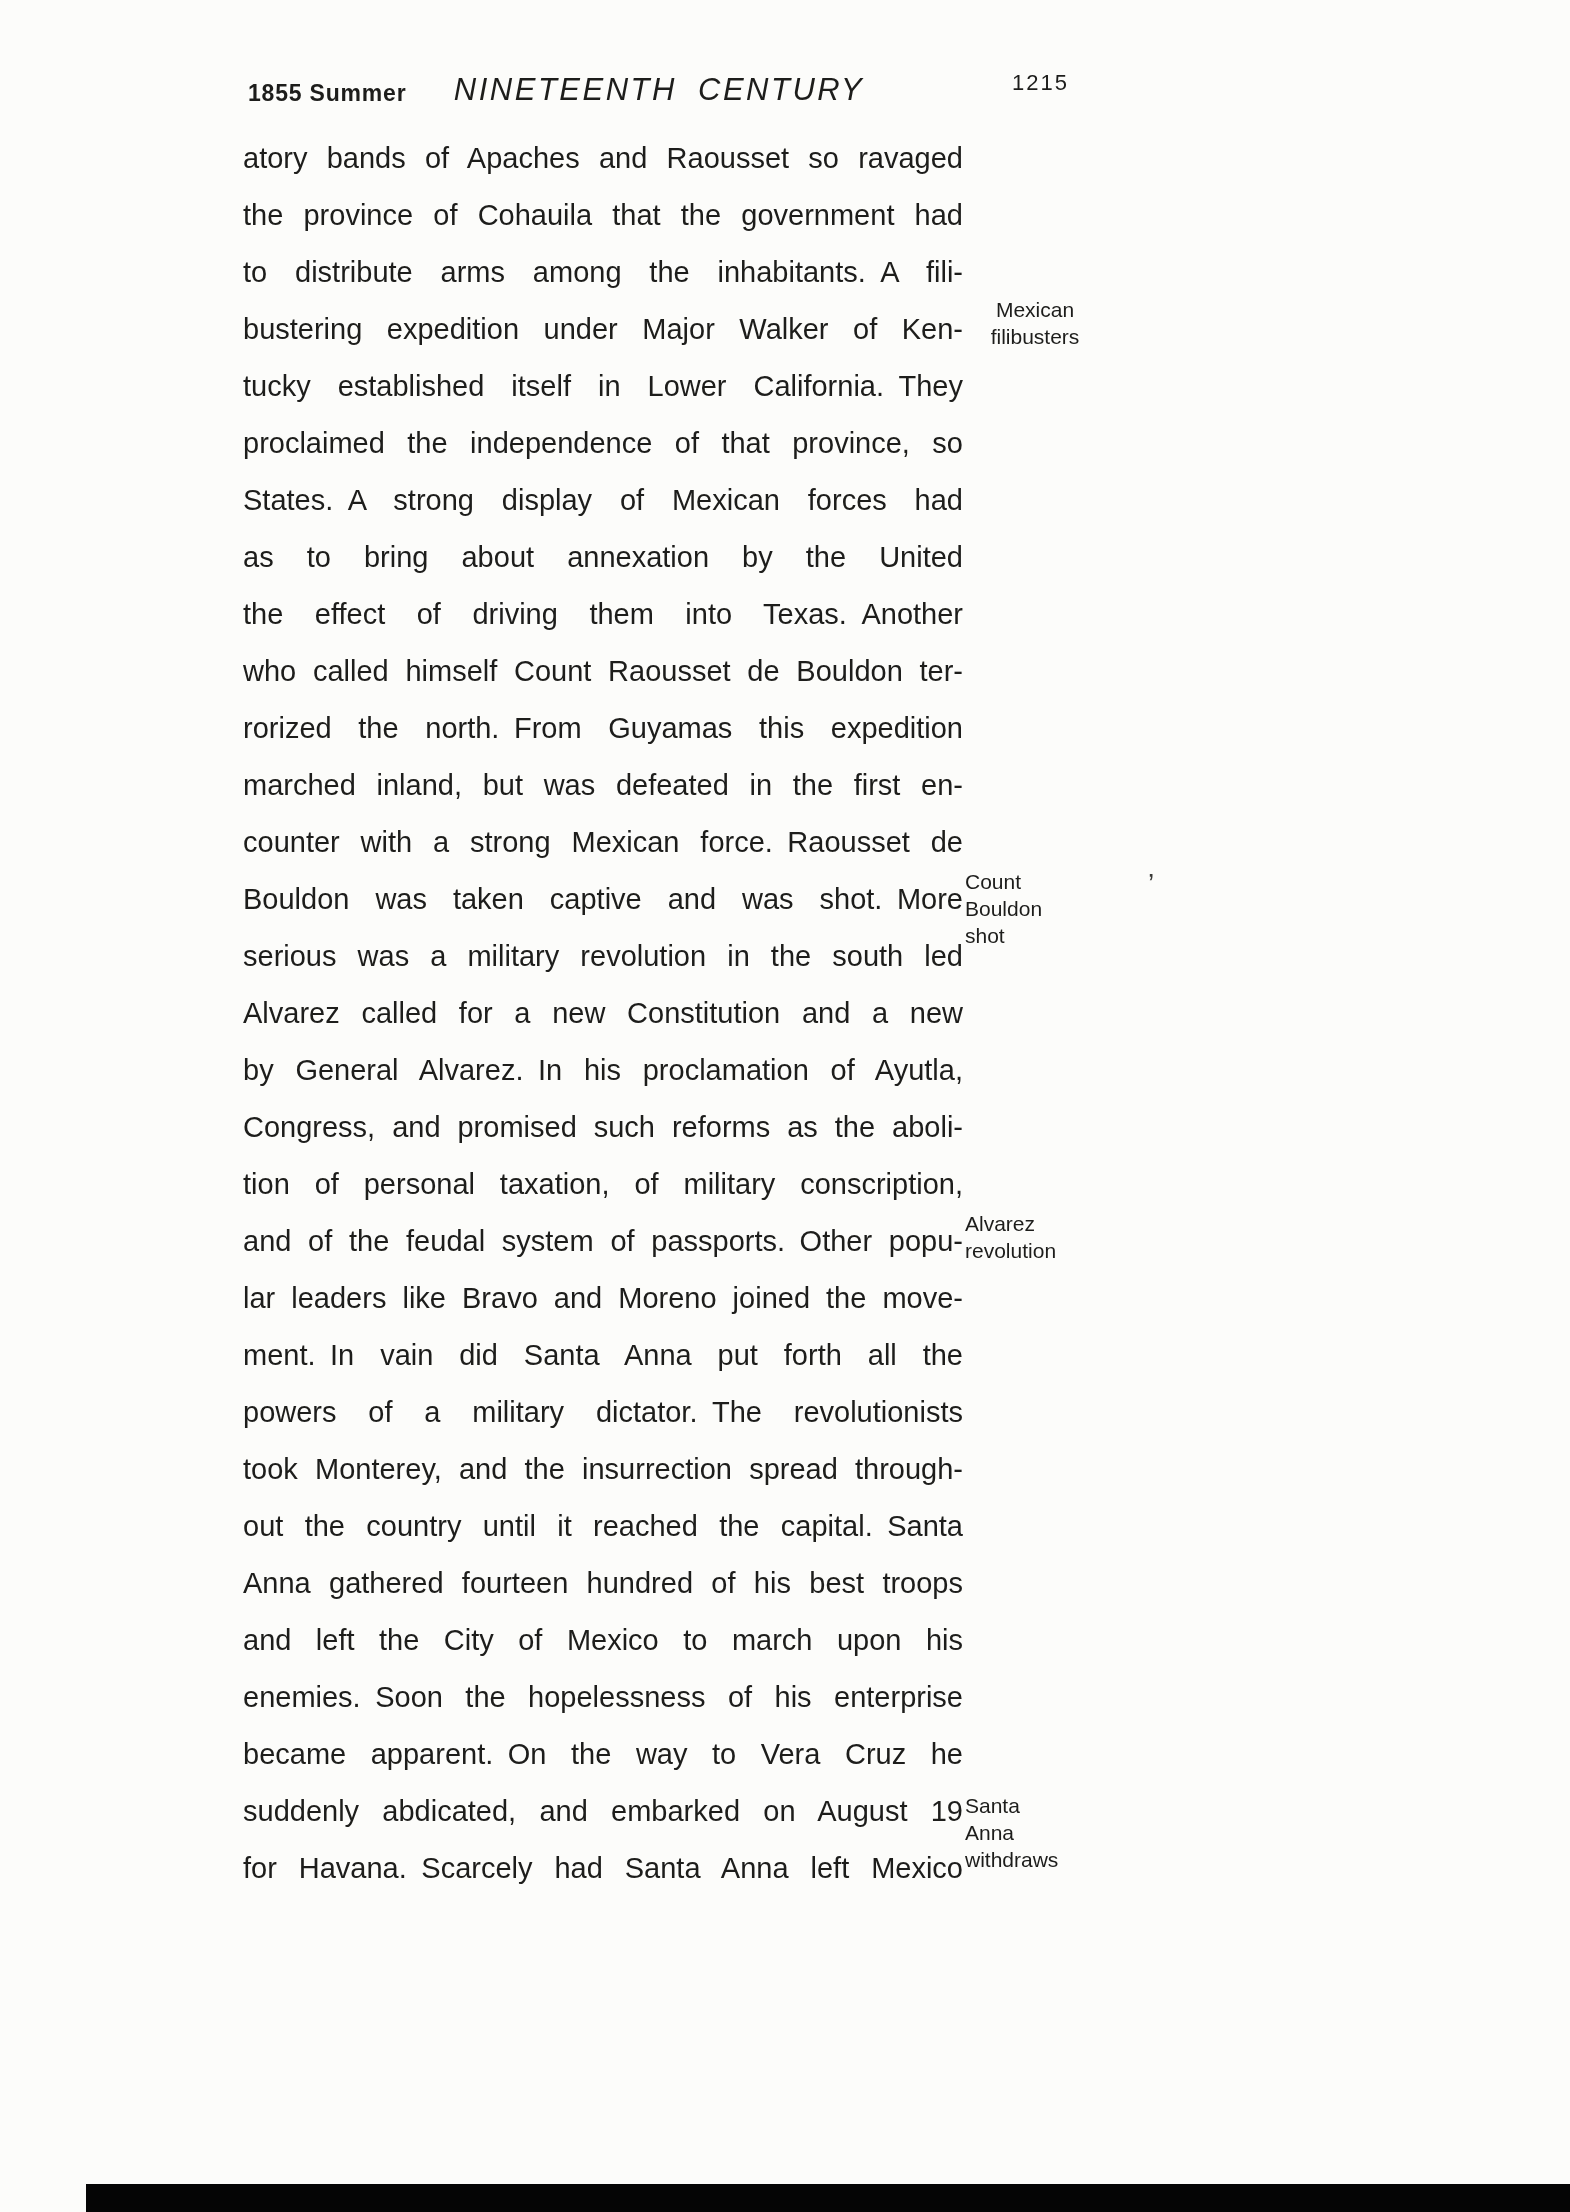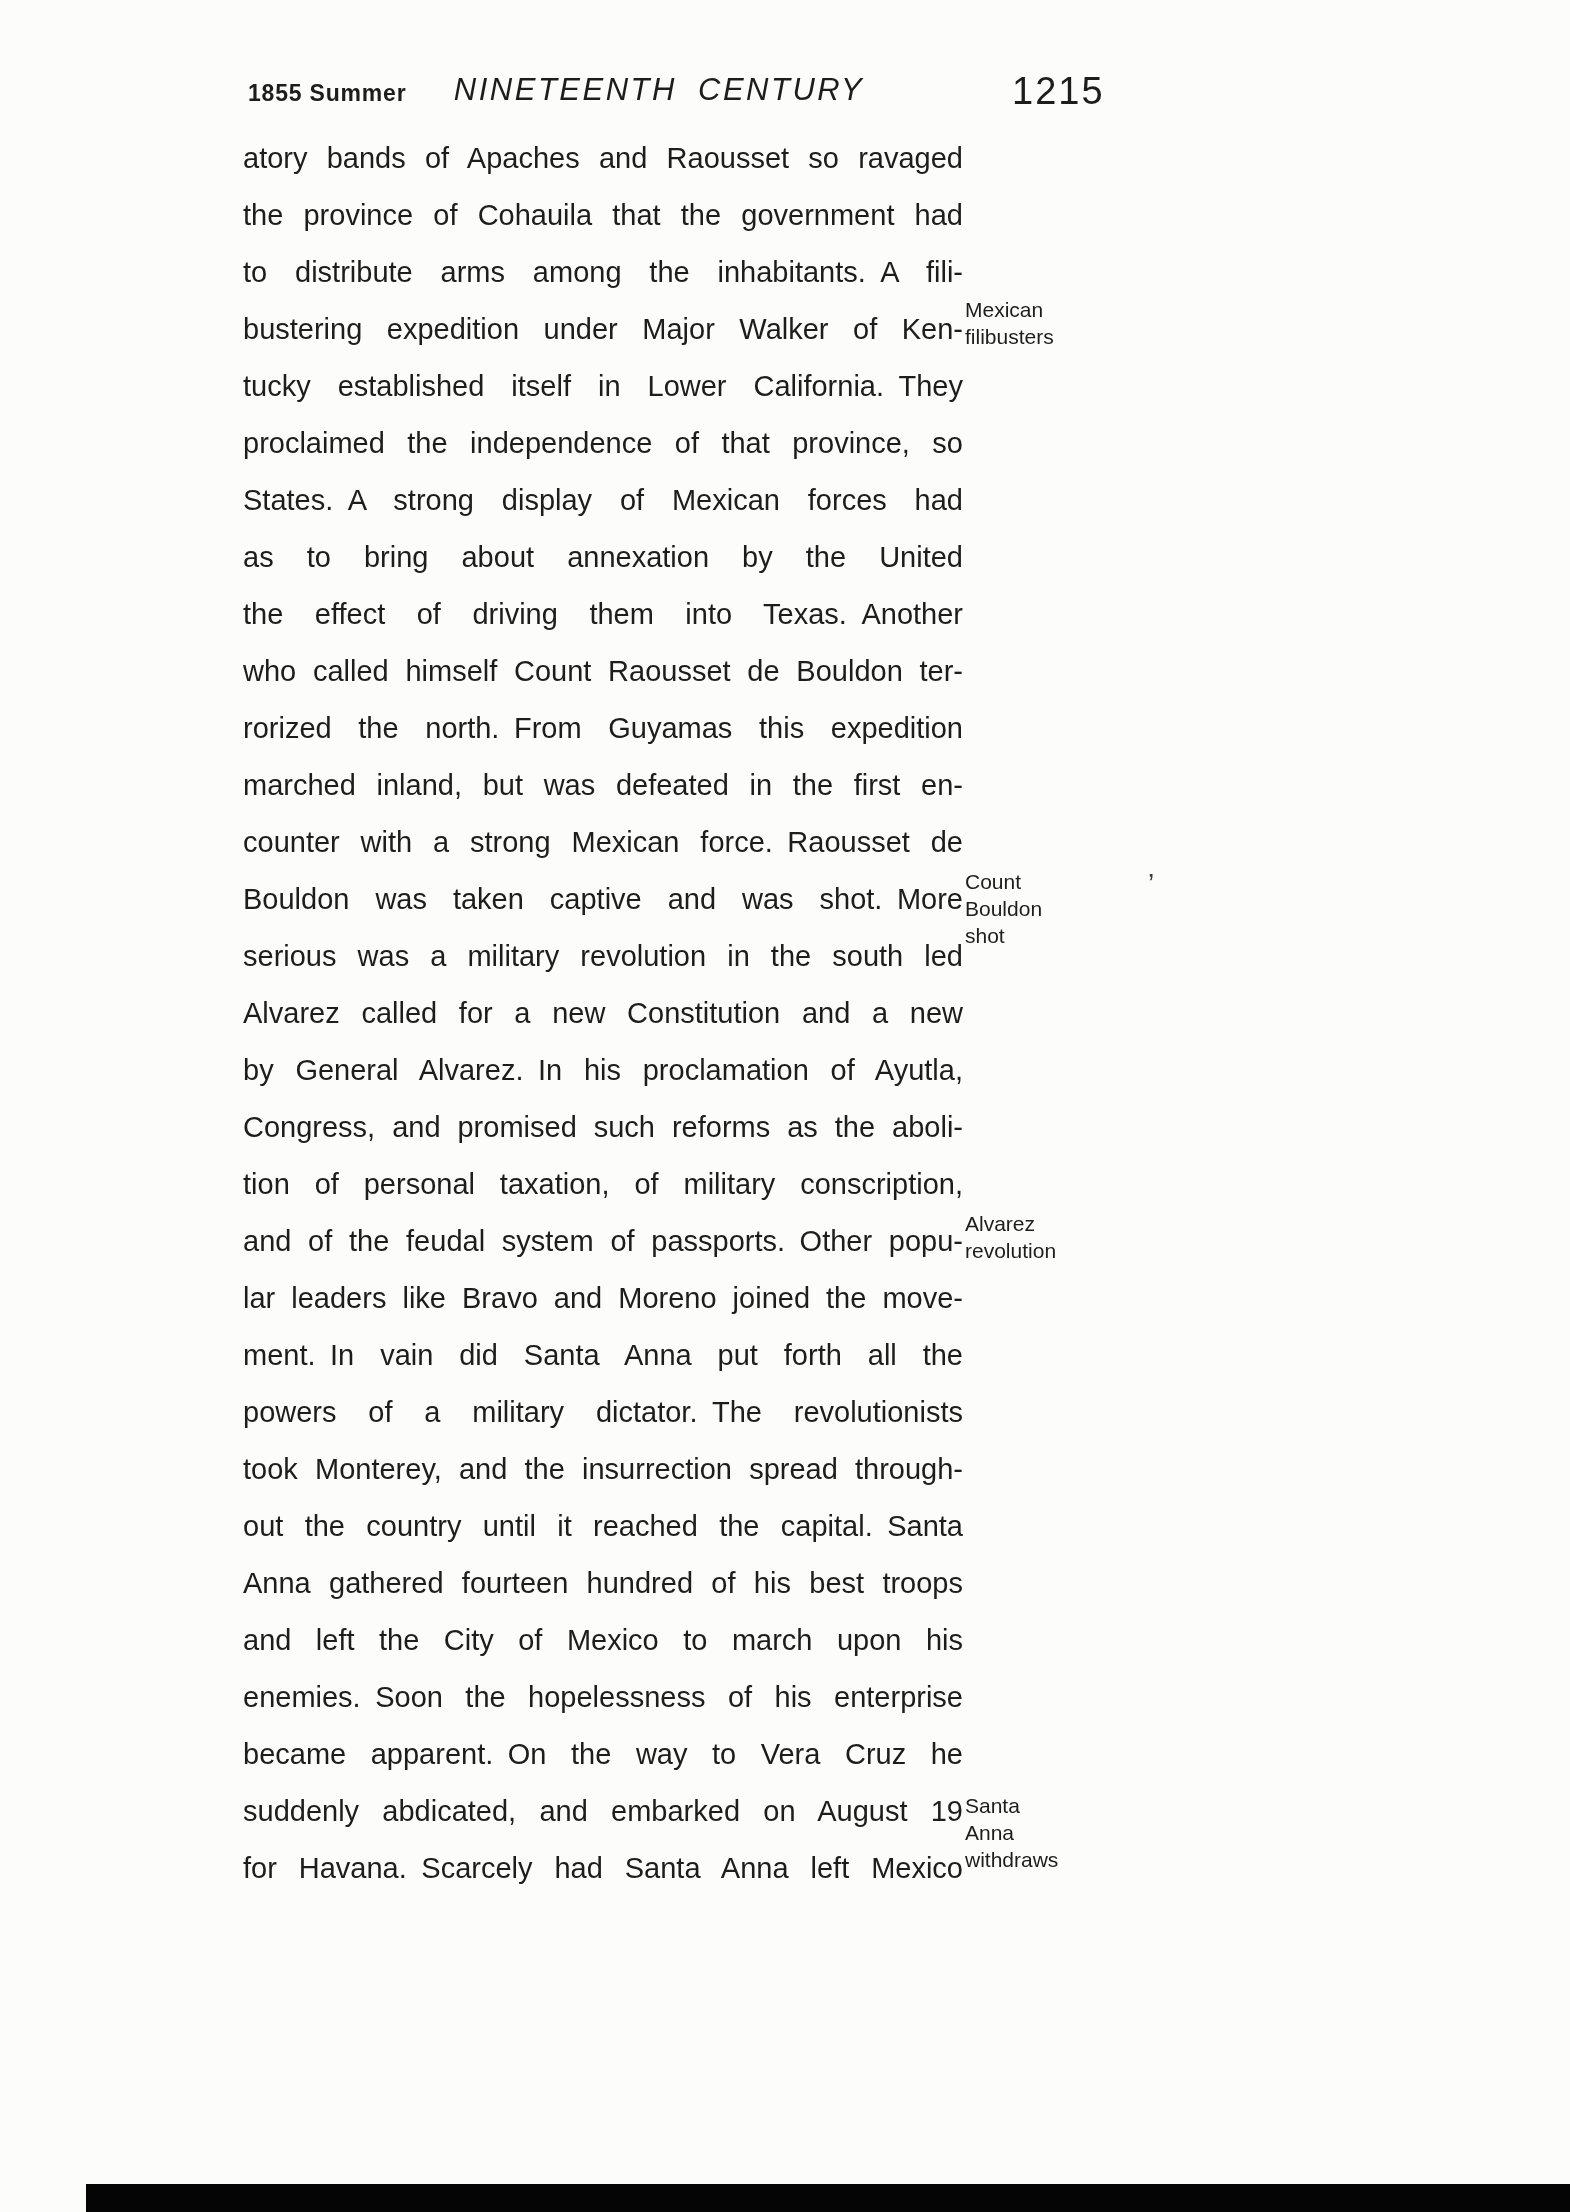--- a/index.html
+++ b/index.html
@@ -19,40 +19,40 @@
   }
   .header-title {
     position:absolute; left:659px; top:72px;
     transform:translateX(-50%);
     font-style:italic; font-size:31px;
     letter-spacing:2.5px; word-spacing:10px;
     white-space:nowrap;
   }
   .header-page {
     position:absolute; left:1012px; top:70px;
-    font-size:38px; letter-spacing:2px;
+    font-size:22px; letter-spacing:2px;
   }
   .body-text {
     position:absolute; left:243px; top:130px; width:720px;
   }
   .body-line {
     height:57px; line-height:57px;
     font-size:29px;
     text-align:justify;
     overflow:hidden;
   }
   .body-line::after {
     content:""; display:inline-block; width:100%; height:0;
   }
   .margin-note {
     position:absolute; left:965px; width:140px;
     font-size:21px; line-height:27px;
     color:var(--ink, #1d1d1b);
   }
-  .note-1 { top:296px; }
+  .note-1 { top:296px;text-align:center; }
   .note-2 { top:868px; }
   .note-3 { top:1210px; }
   .note-4 { top:1792px; }
   .scan-mark {
     position:absolute; left:1148px; top:868px;
     font-size:28px; color:#3a3a38;
   }
   .scan-bar {
     position:absolute; left:86px; right:0; top:2184px; height:28px;
     background:var(--scan_bar, #050505);

